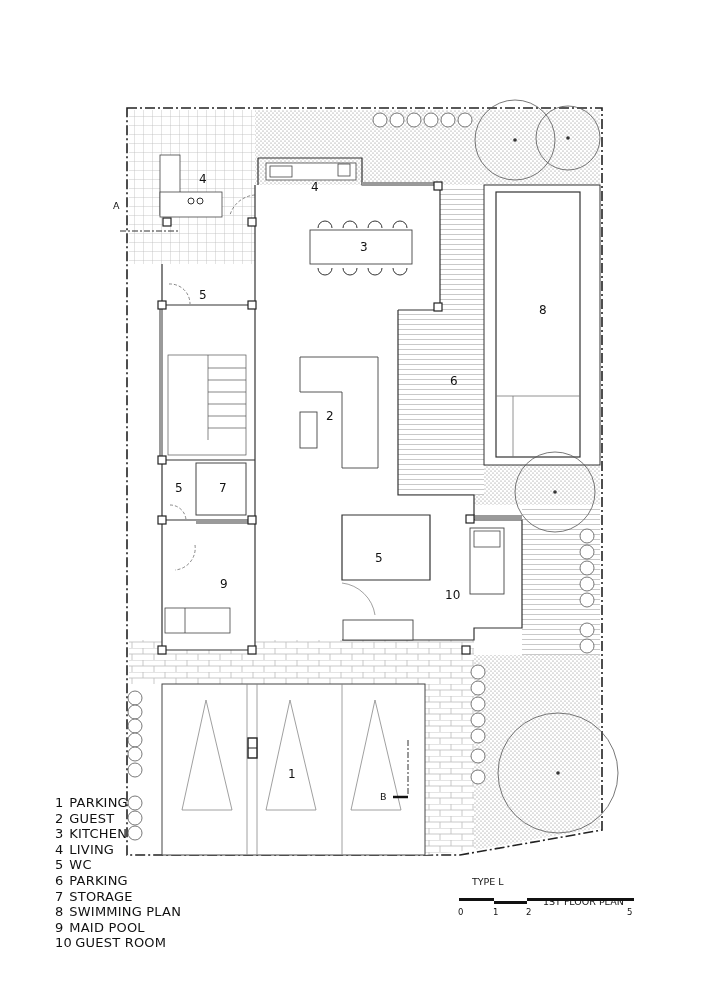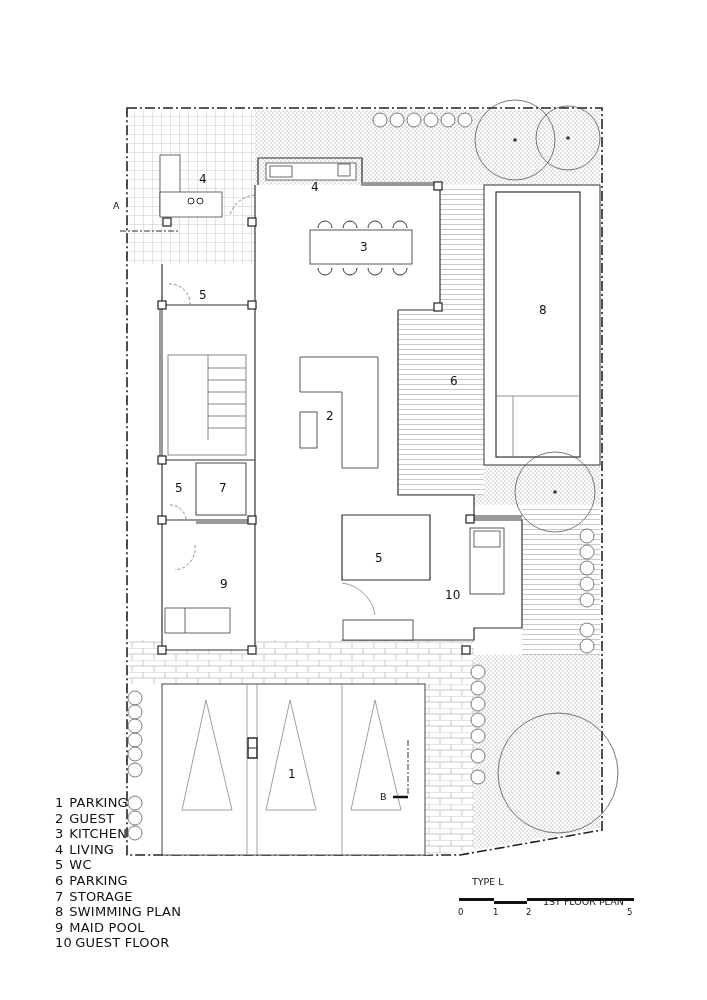--- a/index.html
+++ b/index.html
@@ -219,21 +219,21 @@
 <div class="legend">
   <div class="row"><span class="n">1</span> <span>PARKING</span></div>
   <div class="row"><span class="n">2</span> <span>GUEST</span></div>
   <div class="row"><span class="n">3</span> <span>KITCHEN</span></div>
   <div class="row"><span class="n">4</span> <span>LIVING</span></div>
   <div class="row"><span class="n">5</span> <span>WC</span></div>
   <div class="row"><span class="n">6</span> <span>PARKING</span></div>
   <div class="row"><span class="n">7</span> <span>STORAGE</span></div>
   <div class="row"><span class="n">8</span> <span>SWIMMING PLAN</span></div>
   <div class="row"><span class="n">9</span> <span>MAID POOL</span></div>
-  <div class="row"><span class="n w">10</span> <span>GUEST FLOOR</span></div>
+  <div class="row"><span class="n w">10</span> <span>GUEST ROOM</span></div>
 </div>
 
 <div class="title-block">
   <span class="type">TYPE  L</span>
   <span class="plan">1ST FLOOR PLAN</span>
 </div>
 
 <div class="scale">
   <div class="seg" style="left:0;top:0;width:35px;"></div>
   <div class="seg" style="left:35px;top:3px;width:33px;"></div>

